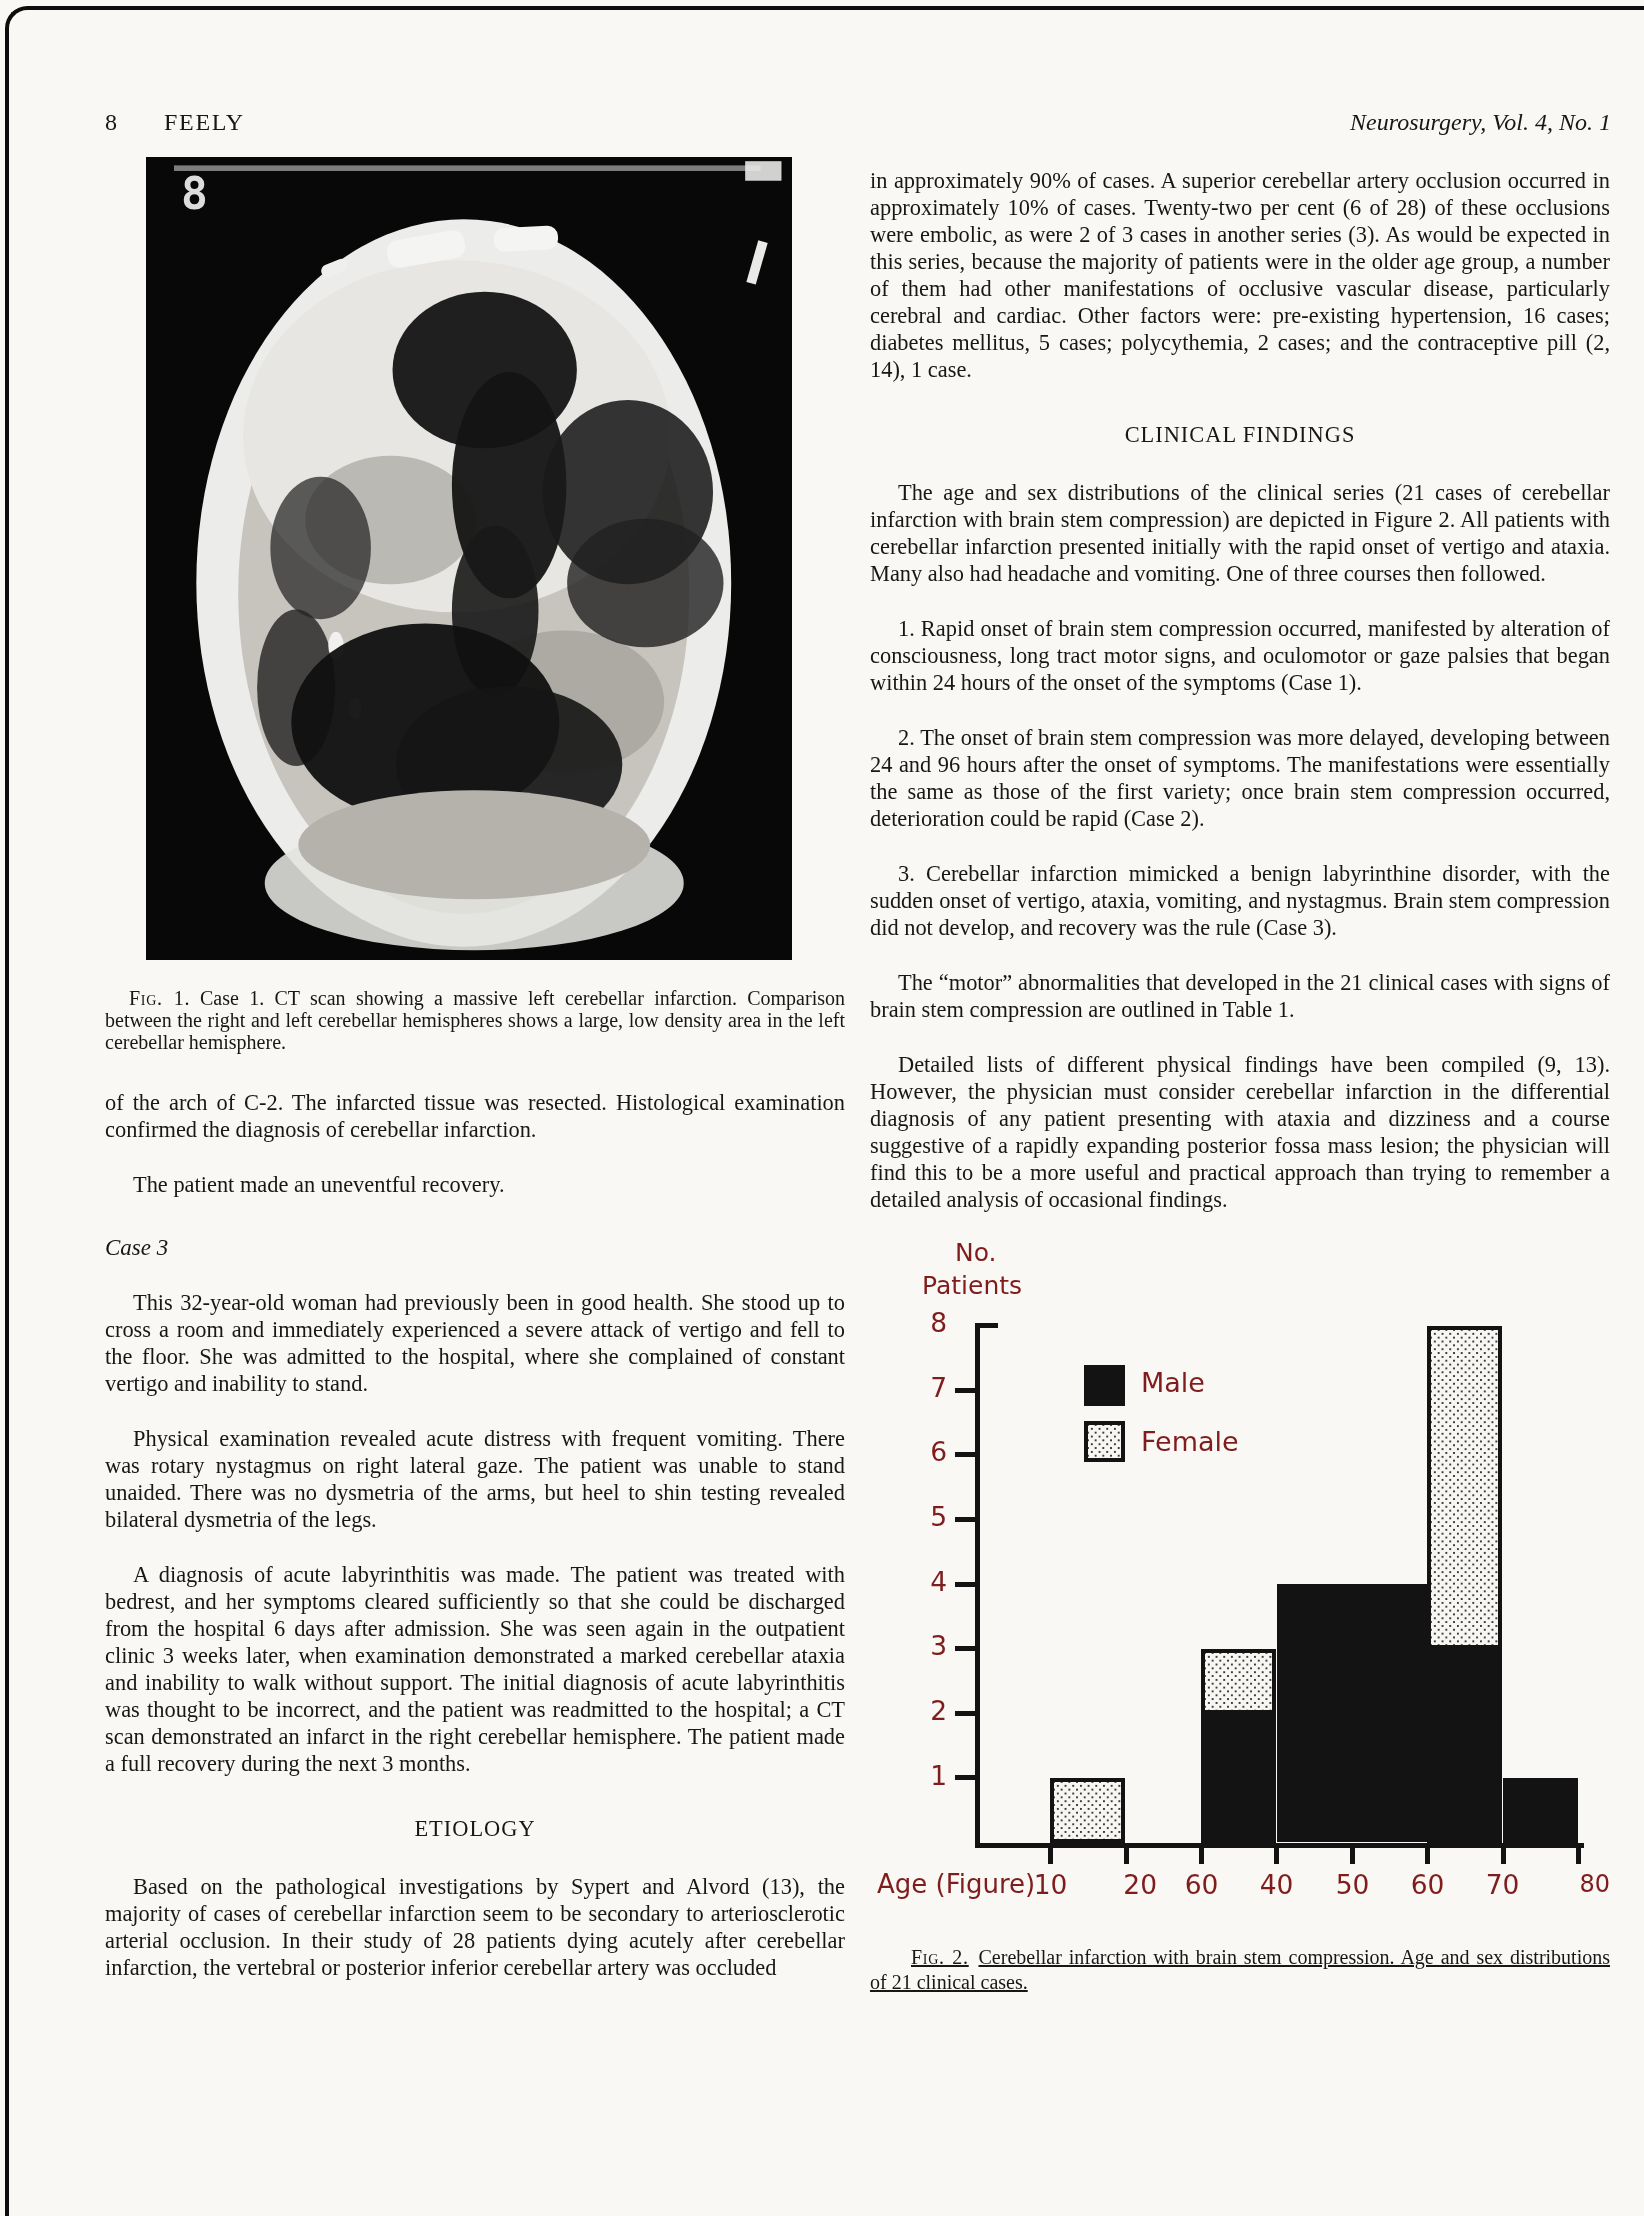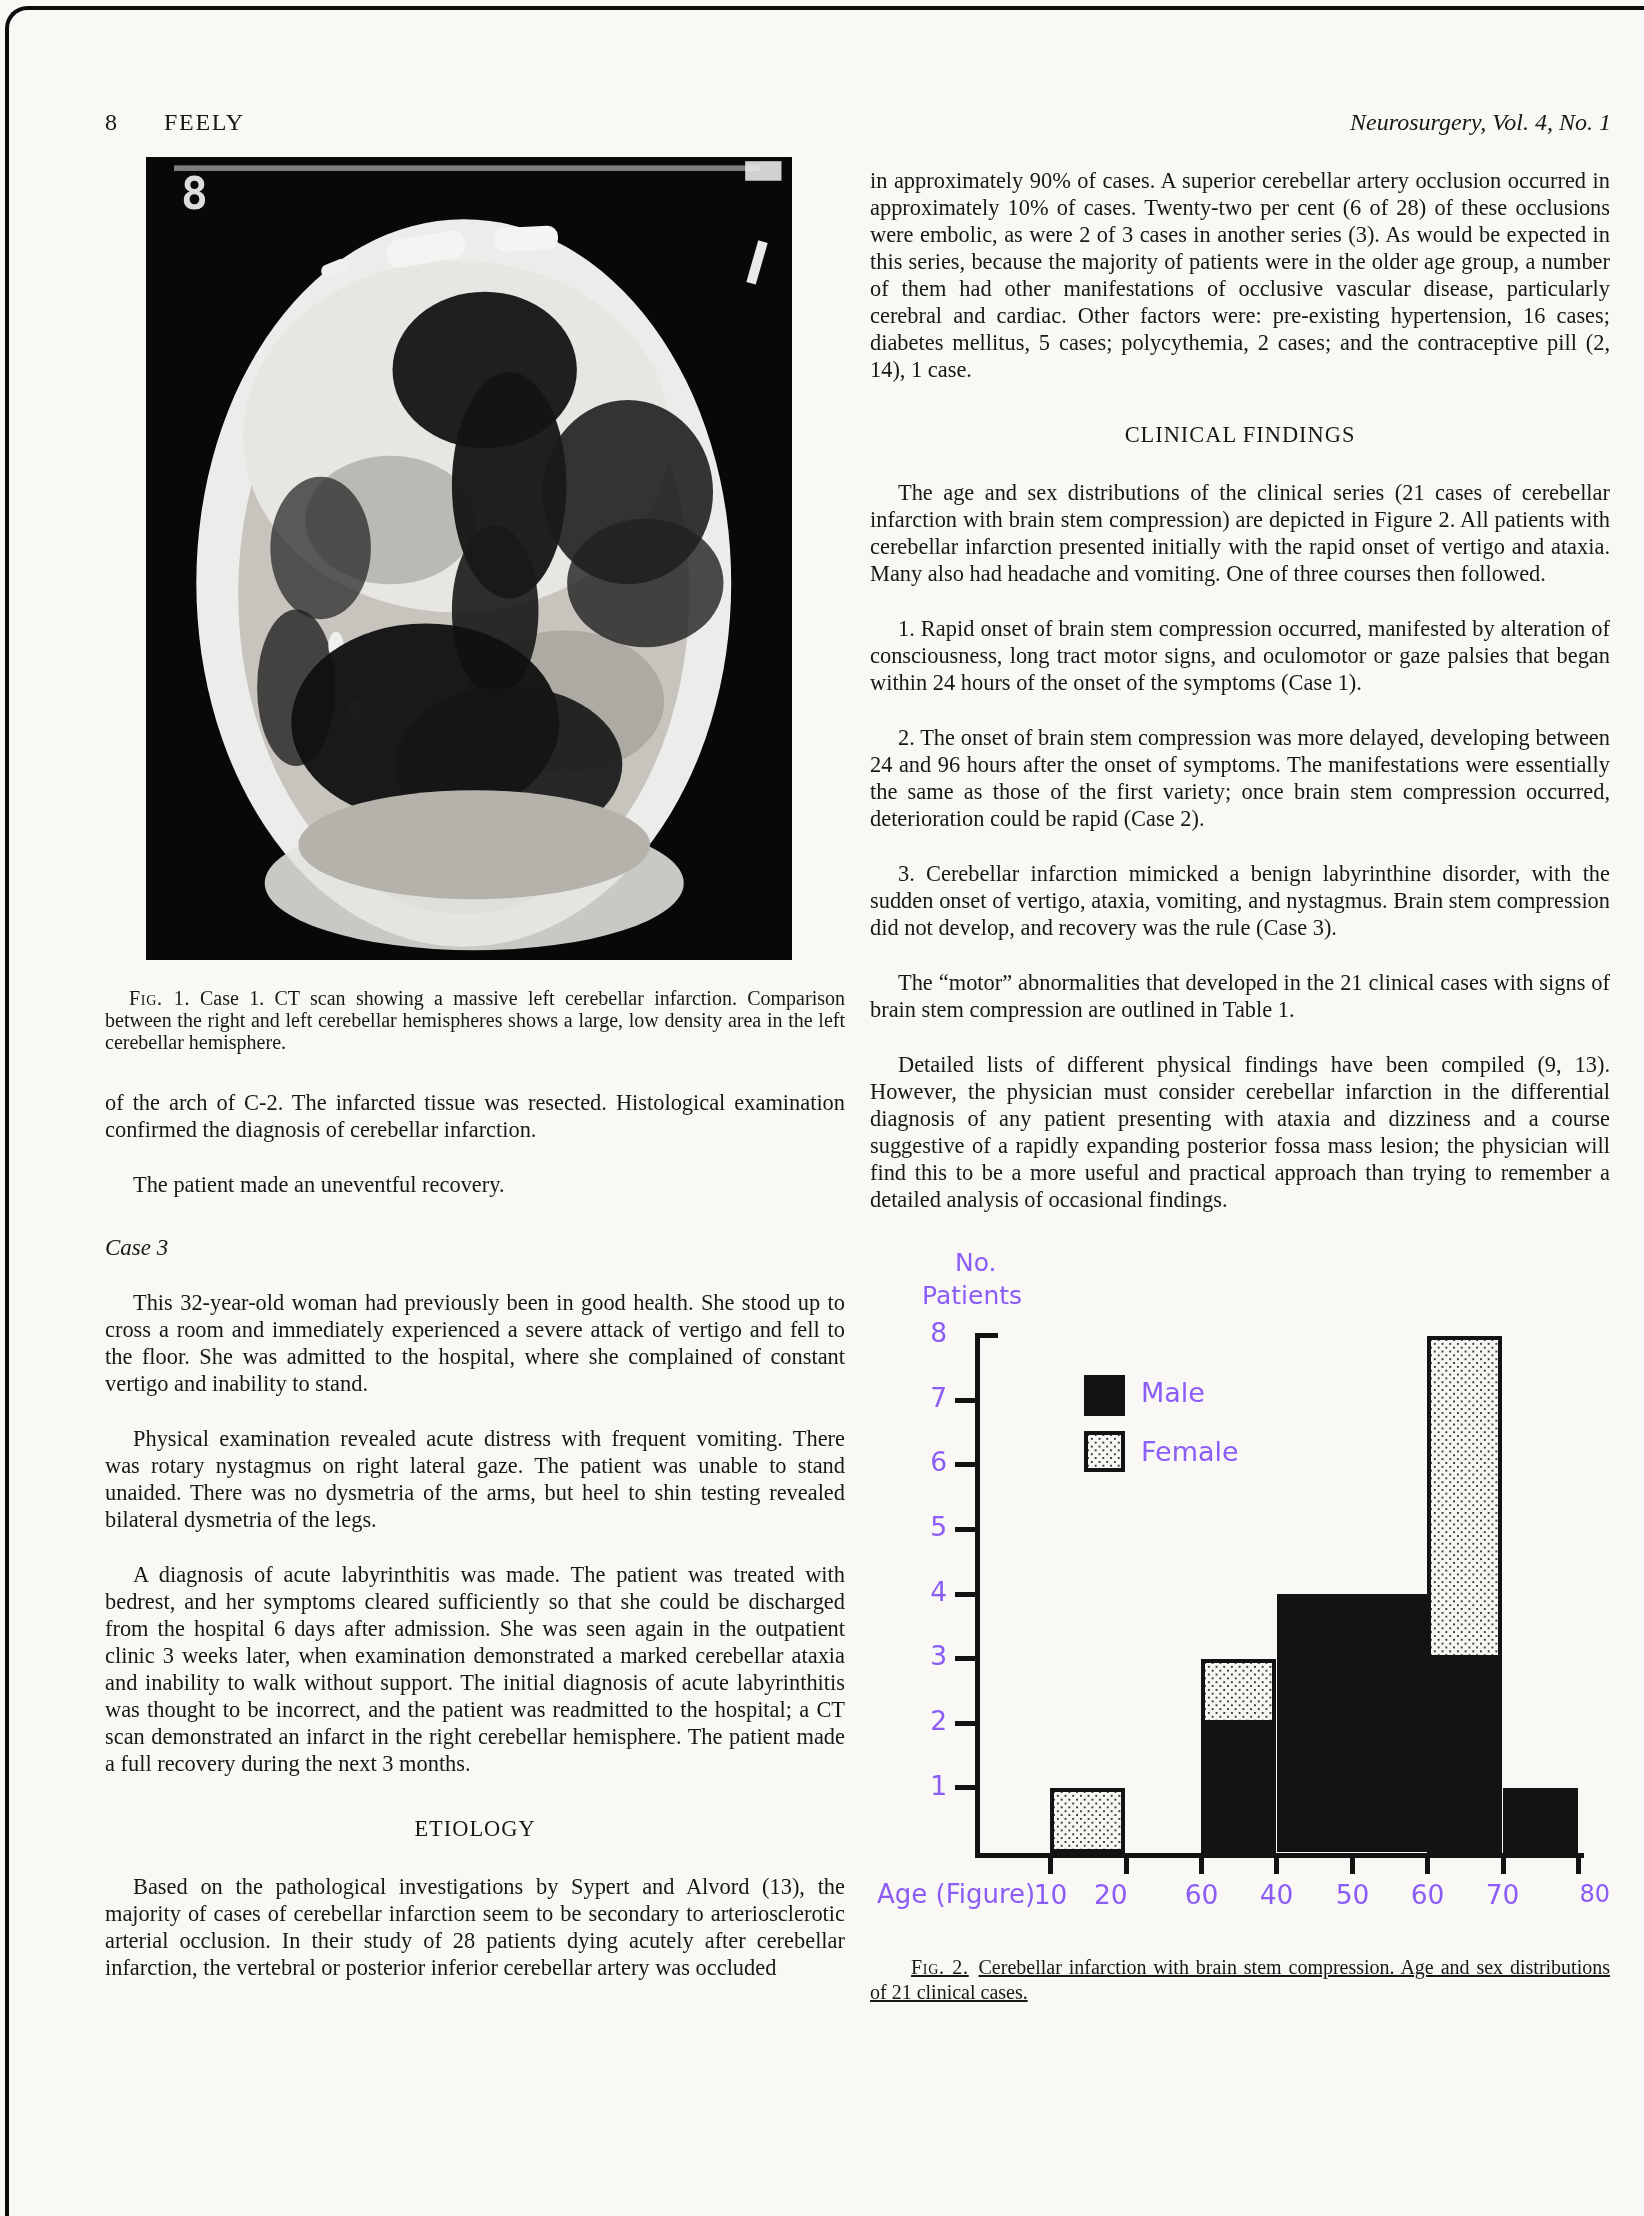--- a/index.html
+++ b/index.html
@@ -20,22 +20,22 @@
   .ind{text-indent:28px;margin-top:28px;}
   .h-center{text-align:center;margin:38px 0 31px;letter-spacing:1px;}
   .case-h{font-style:italic;margin:36px 0 26.5px;font-size:23px;text-align:left;}
   .figwrap{width:646px;height:803px;margin-left:41px;background:#080808;}
   .figcap{margin-top:27px;font-size:20px;line-height:22px;}
   .figcap p{text-indent:24px;}
   .body-start{margin-top:36px;}
   .sc{font-variant:small-caps;letter-spacing:0.7px;}
   .caplabel{margin-right:9.8px;}
   
-  .chart{position:relative;width:740px;height:688px;margin-top:28px;
-         font-family:"DejaVu Sans",sans-serif;color:#8b5cf6;}
+  .chart{position:relative;width:740px;height:688px;margin-top:18px;
+         font-family:"DejaVu Sans",sans-serif;color:#7f1d1d;}
   .chart .abs{position:absolute;}
   .stip{background-color:#f7f6f2;
         background-image:radial-gradient(circle,#3c3c3c 1.2px,rgba(0,0,0,0) 1.3px),
                          radial-gradient(circle,#3c3c3c 1.2px,rgba(0,0,0,0) 1.3px);
         background-size:7.7px 7.7px;background-position:0 0,3.8px 3.8px;}
   .legend-label{font-size:27px;}
   .ylab{font-size:25px;}
   .fig2cap{font-size:20px;line-height:25px;margin-top:26.5px;text-align:justify;}
   .fig2cap p{text-indent:41px;text-decoration:underline;}
 </style>
@@ -149,21 +149,21 @@
           <div class="abs" style="left: 24px; top: 272px; width: 53px; text-align: right; font-size: 26.5px;">5</div>
           <div class="abs" style="left: 85px; top: 221px; width: 19.6px; height: 4.9px; background: rgb(19, 19, 19);"></div>
           <div class="abs" style="left: 24px; top: 207px; width: 53px; text-align: right; font-size: 26.5px;">6</div>
           <div class="abs" style="left: 85px; top: 157px; width: 19.6px; height: 4.9px; background: rgb(19, 19, 19);"></div>
           <div class="abs" style="left: 24px; top: 143px; width: 53px; text-align: right; font-size: 26.5px;">7</div>
           <div class="abs" style="left: 108px; top: 92px; width: 19.6px; height: 4.9px; background: rgb(19, 19, 19);"></div>
           <div class="abs" style="left: 24px; top: 78px; width: 53px; text-align: right; font-size: 26.5px;">8</div>
           <div class="abs" style="left: 178px; top: 615px; width: 4.9px; height: 18px; background: rgb(19, 19, 19);"></div>
           <div class="abs" style="left: 149px; top: 640px; width: 63px; text-align: center; font-size: 26.5px;">10</div>
           <div class="abs" style="left: 254px; top: 615px; width: 4.9px; height: 18px; background: rgb(19, 19, 19);"></div>
-          <div class="abs" style="left: 224px; top: 640px; width: 63px; text-align: left; font-size: 26.5px;">20</div>
+          <div class="abs" style="left: 224px; top: 640px; width: 63px; text-align: right; font-size: 26.5px;">20</div>
           <div class="abs" style="left: 329px; top: 615px; width: 4.9px; height: 18px; background: rgb(19, 19, 19);"></div>
           <div class="abs" style="left: 300px; top: 640px; width: 63px; text-align: center; font-size: 26.5px;">60</div>
           <div class="abs" style="left: 404px; top: 615px; width: 4.9px; height: 18px; background: rgb(19, 19, 19);"></div>
           <div class="abs" style="left: 375px; top: 640px; width: 63px; text-align: center; font-size: 26.5px;">40</div>
           <div class="abs" style="left: 480px; top: 615px; width: 4.9px; height: 18px; background: rgb(19, 19, 19);"></div>
           <div class="abs" style="left: 451px; top: 640px; width: 63px; text-align: center; font-size: 26.5px;">50</div>
           <div class="abs" style="left: 555px; top: 615px; width: 4.9px; height: 18px; background: rgb(19, 19, 19);"></div>
           <div class="abs" style="left: 526px; top: 640px; width: 63px; text-align: center; font-size: 26.5px;">60</div>
           <div class="abs" style="left: 631px; top: 615px; width: 4.9px; height: 18px; background: rgb(19, 19, 19);"></div>
           <div class="abs" style="left: 601px; top: 640px; width: 63px; text-align: center; font-size: 26.5px;">70</div>

